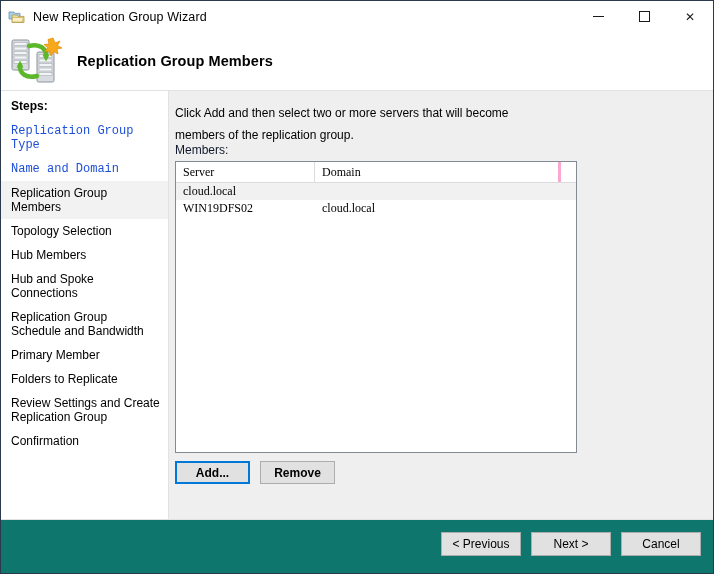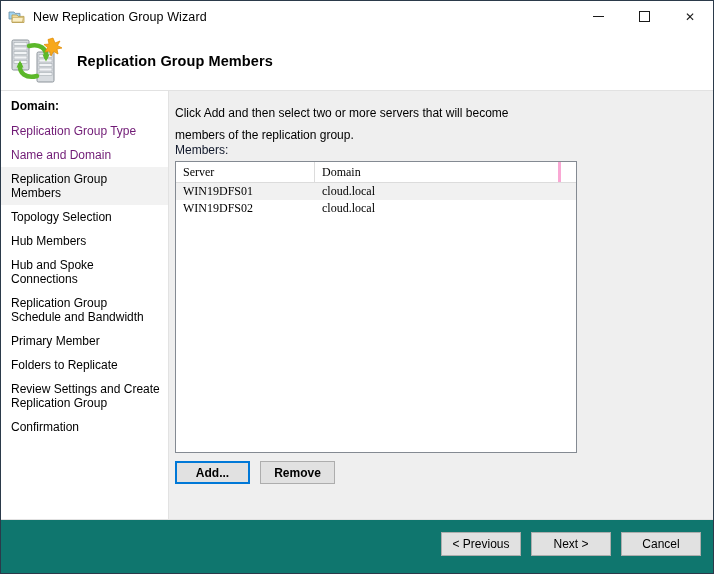--- a/index.html
+++ b/index.html
@@ -134,21 +134,22 @@
     padding: 8px 0 6px 10px;
   }
   .step-item {
     font-size: 12px;
     line-height: 14px;
     padding: 5px 8px 5px 10px;
     color: #000000;
     white-space: normal;
   }
   .step-item.done {
-    color: #701a75;
+    color: #1d4ed8;
+    font-family: Liberation Mono, monospace;
   }
   .step-item.current {
     background: #f2f2f2;
     color: #000000;
   }
 
   #sidebar-divider {
     position: absolute;
     left: 167px;
     top: 90px;
@@ -342,21 +343,21 @@
         <path d="M7.5 31.5 L11 24.5 L14.5 31.5 Z" fill="#5cb82a"></path>
 
         <path d="M44 2 L46 7 L51 5 L48.5 9.5 L53 12 L48 13 L49 18 L44.5 15.5 L42 20 L40.5 15 L36 16 L38.5 11.5 L35 8.5 L40 8 L39 3.5 Z" fill="#f7a81b" stroke="#e08a00" stroke-width="0.7"></path>
       </svg>
     </span>
     <span id="banner-title">Replication Group Members</span>
   </div>
   <div id="banner-divider"></div>
 
   <div id="sidebar">
-    <div id="steps-label">Domain:</div>
+    <div id="steps-label">Steps:</div>
 
     <div class="step-item done">Replication Group Type</div>
     <div class="step-item done">Name and Domain</div>
     <div class="step-item current">Replication Group Members</div>
     <div class="step-item">Topology Selection</div>
     <div class="step-item">Hub Members</div>
     <div class="step-item">Hub and Spoke Connections</div>
     <div class="step-item">Replication Group Schedule and Bandwidth</div>
     <div class="step-item">Primary Member</div>
     <div class="step-item">Folders to Replicate</div>
@@ -372,21 +373,20 @@
     <div id="members-label">Members:</div>
 
     <div id="listview">
 
       <div id="list-header">
         <div class="col-head col-server">Server</div>
         <div class="col-head col-domain">Domain</div>
       </div>
 
       <div class="list-row alt">
-        <div class="cell cell-server">WIN19DFS01</div>
         <div class="cell cell-domain">cloud.local</div>
       </div>
 
       <div class="list-row">
         <div class="cell cell-server">WIN19DFS02</div>
         <div class="cell cell-domain">cloud.local</div>
       </div>
 
     </div>
 

